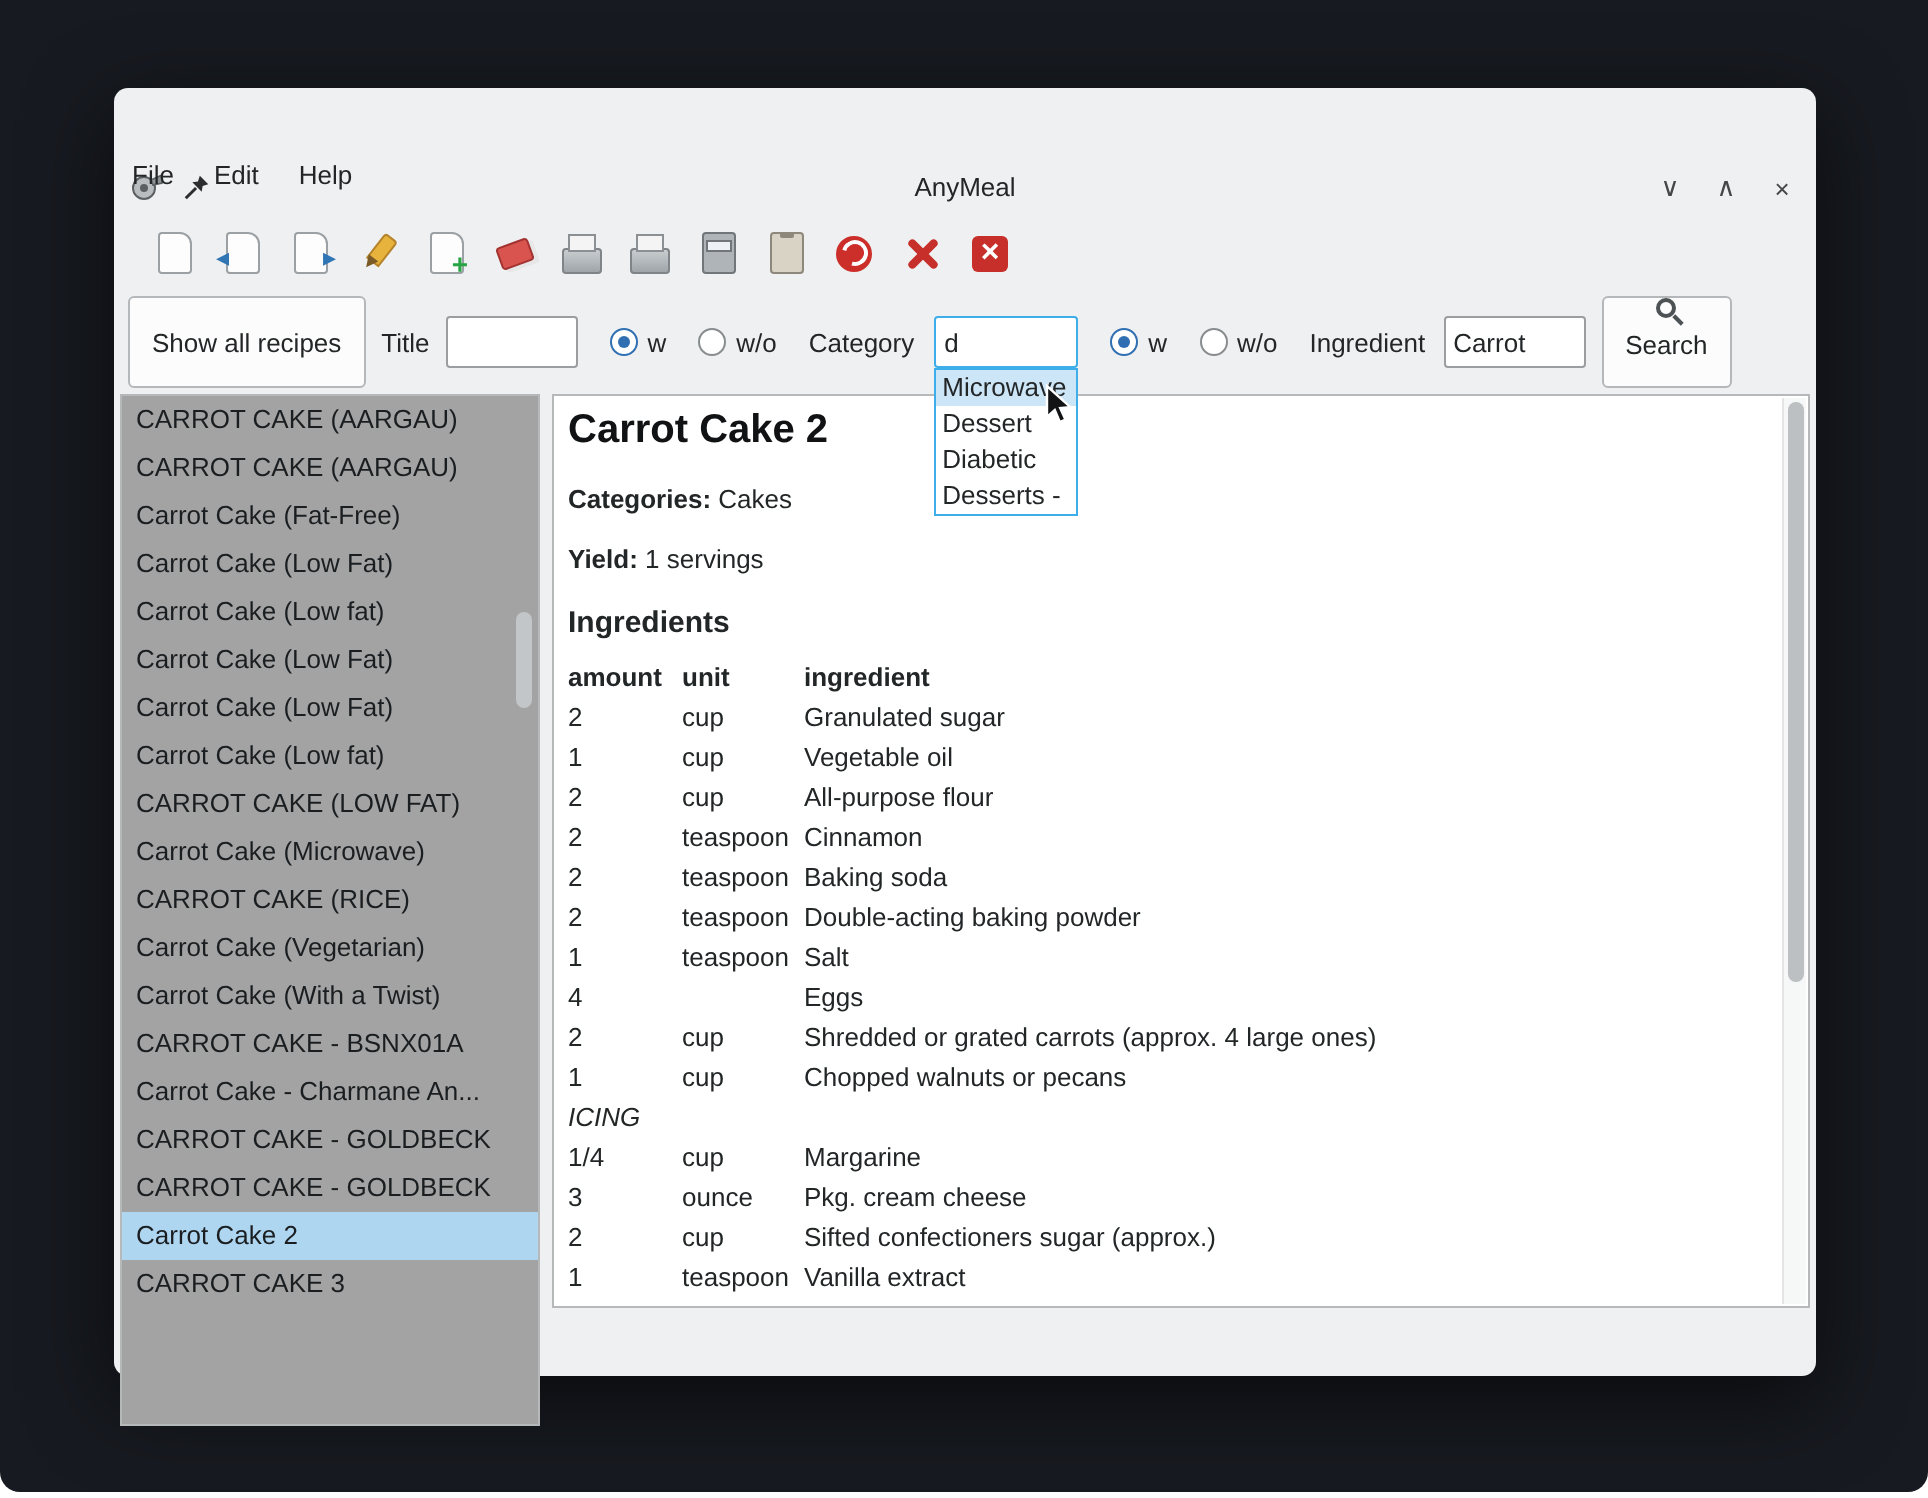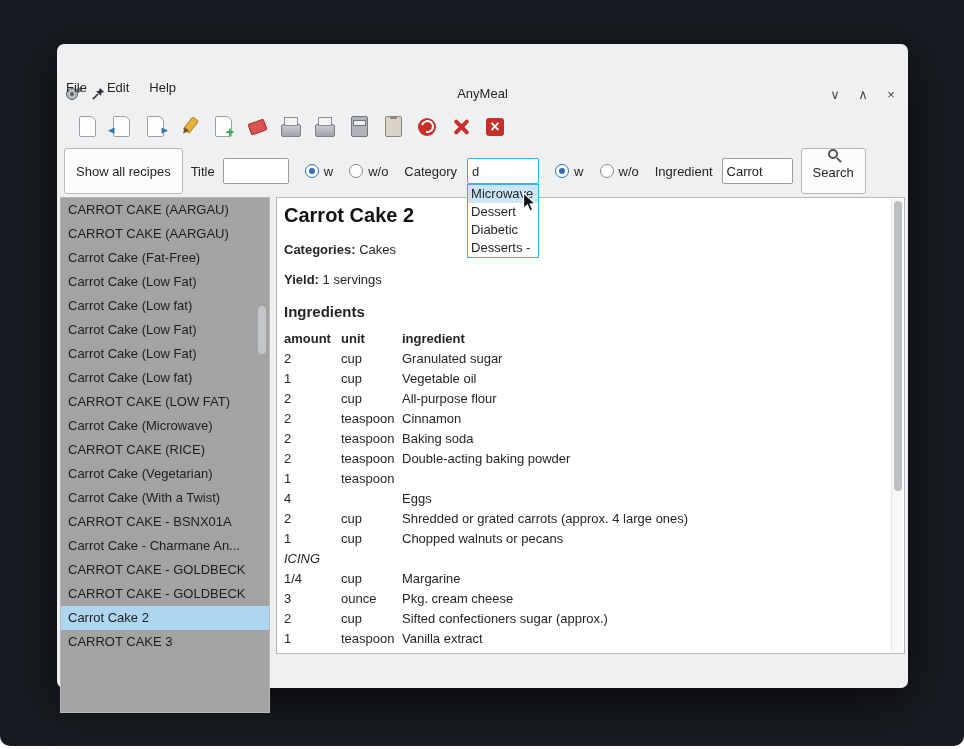--- a/index.html
+++ b/index.html
@@ -255,20 +255,21 @@
           <span class="c-ing">Baking soda</span>
         </div>
         <div class="ing-row">
           <span class="c-amount">2</span>
           <span class="c-unit">teaspoon</span>
           <span class="c-ing">Double-acting baking powder</span>
         </div>
         <div class="ing-row">
           <span class="c-amount">1</span>
           <span class="c-unit">teaspoon</span>
+          <span class="c-ing">Salt</span>
         </div>
         <div class="ing-row">
           <span class="c-amount">4</span>
           <span class="c-unit"></span>
           <span class="c-ing">Eggs</span>
         </div>
         <div class="ing-row">
           <span class="c-amount">2</span>
           <span class="c-unit">cup</span>
           <span class="c-ing">Shredded or grated carrots (approx. 4 large ones)</span>

